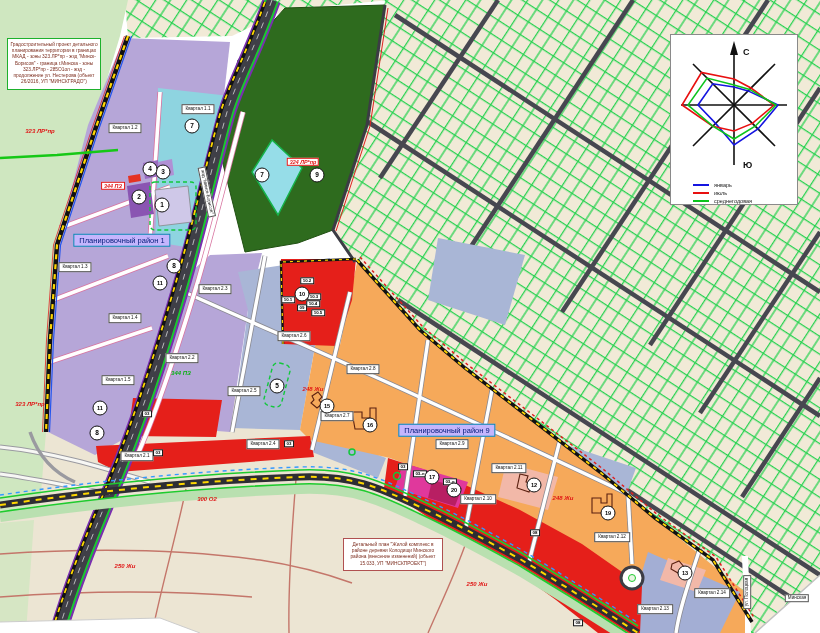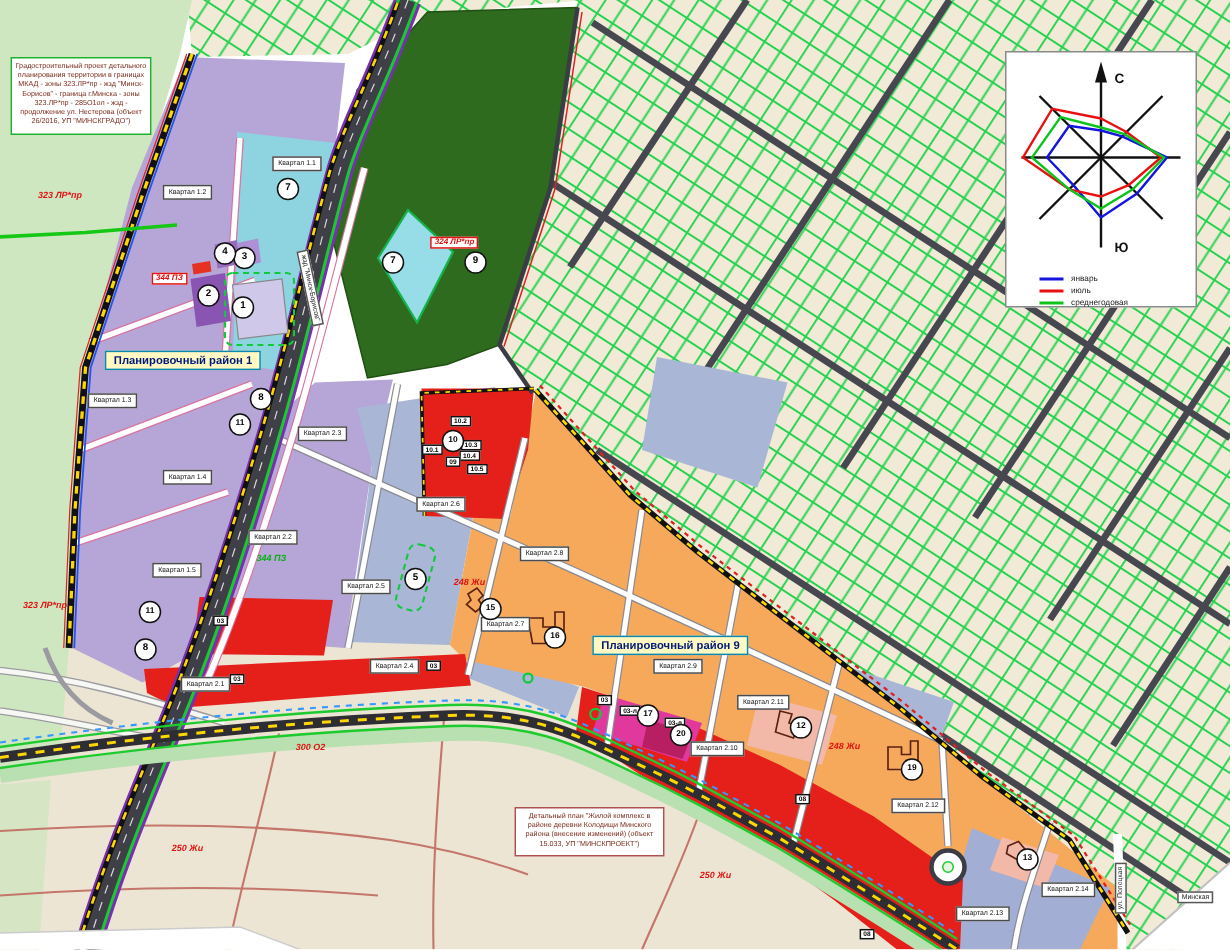--- a/index.html
+++ b/index.html
@@ -8,21 +8,21 @@
   #basemap{position:absolute;left:0;top:0;}
   #overlay{position:absolute;left:0;top:0;width:820px;height:633px;pointer-events:none;}
   .ov{position:absolute;transform:translate(-50%,-50%);white-space:nowrap;line-height:1;}
   .qlabel{background:#fff;border:0.5px solid #4a4a4a;color:#111;font-size:4.6px;padding:1.5px 3px;}
   .slabel{background:#fff;border:0.5px solid #111;color:#000;font-weight:bold;font-size:4.4px;padding:0.5px 1.5px;}
   .marker{width:13px;height:13px;border-radius:50%;background:#fff;border:1.2px solid #111;
           color:#000;font-weight:bold;font-size:6.5px;display:flex;align-items:center;justify-content:center;}
   .zlabel{color:#e01414;font-weight:bold;font-style:italic;font-size:6px;}
   .zlabel.green{color:#0cb014;}
   .zlabel.boxed{background:#fff;border:0.7px solid #e01414;padding:0.5px 2px;font-size:5.4px;}
-  .dlabel{background:#fef9c3;border:0.5px solid #0a88b0;color:#001a78;font-weight:bold;font-size:7.5px;padding:1.5px 5px;}
+  .dlabel{background:#c4b5fd;border:0.5px solid #0a88b0;color:#001a78;font-weight:normal;font-size:7.5px;padding:1.5px 5px;}
   .stlabel{background:#fff;border:0.5px solid #555;color:#222;font-size:4.6px;padding:0.5px 2px;}
   #titlebox{position:absolute;left:7px;top:38px;width:88px;background:#fff;border:1.5px solid #1db12c;
             color:#7c2d1e;font-size:4.8px;line-height:1.3;text-align:center;padding:3px 2px;}
   #notebox{position:absolute;left:343px;top:538px;width:94px;background:#fff;border:1px solid #b05050;
            color:#7c2d1e;font-size:4.8px;line-height:1.3;text-align:center;padding:3px 2px;}
   #windrose{position:absolute;left:670px;top:34px;width:126px;height:169px;background:#fff;border:1px solid #8a8a8a;}
   #rose-legend{padding:2px 0 0 22px;}
   .rose-row{display:flex;align-items:center;gap:5px;height:8px;font-size:5.5px;color:#222;}
   .rose-swatch{width:16px;height:2px;}
 </style>

